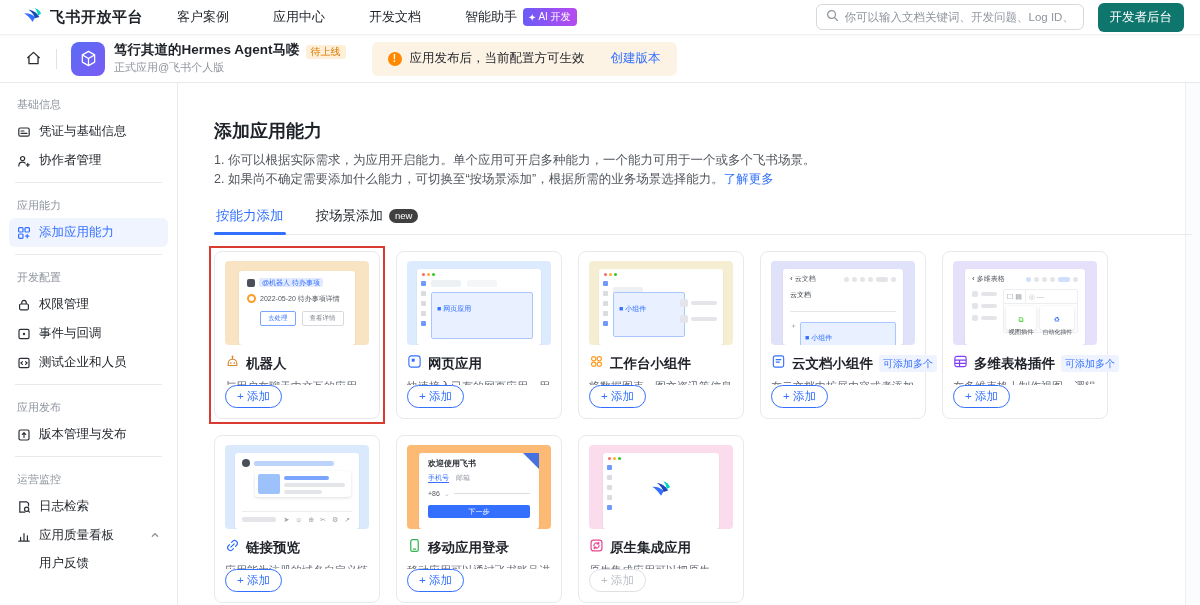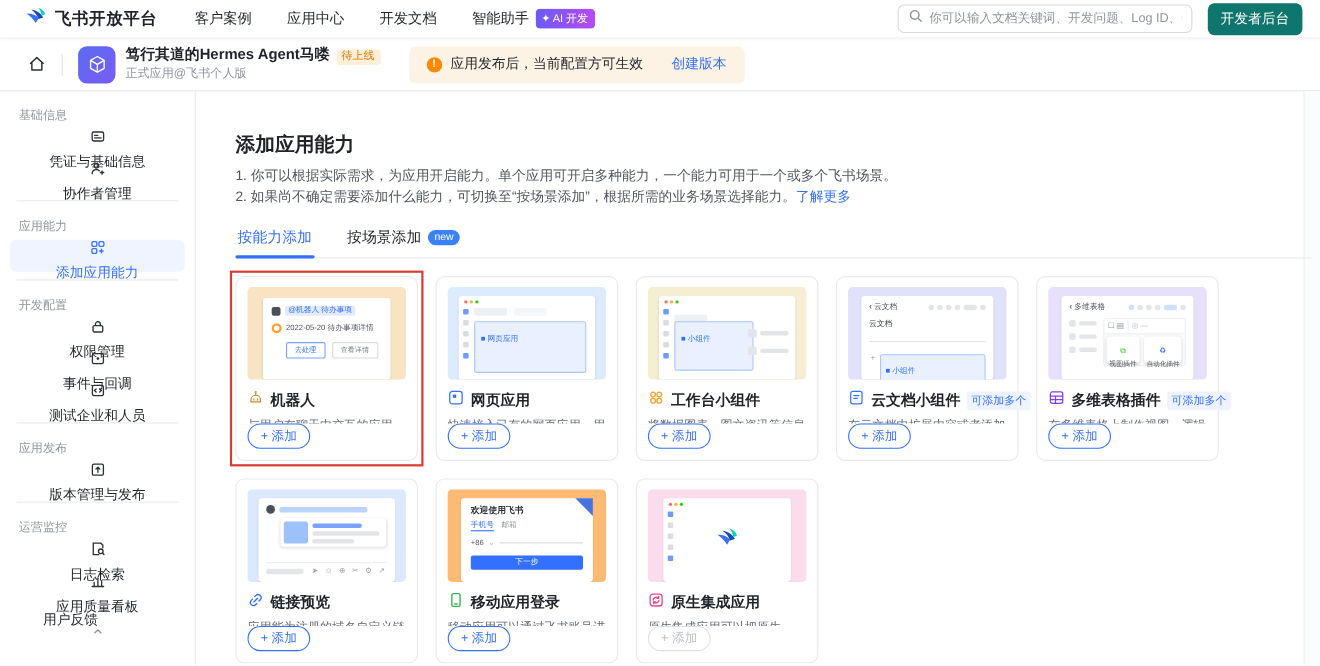--- a/index.html
+++ b/index.html
@@ -4,21 +4,21 @@
 <style>
   * { margin:0; padding:0; box-sizing:border-box; }
   html,body { width:1200px; height:605px; overflow:hidden; }
   body { font-family:"Liberation Sans","DejaVu Sans",sans-serif; background:#fff; color:#1f2329; }
   .app { width:1200px; height:605px; display:flex; flex-direction:column; }
 
   
   .topnav { height:35px; display:flex; align-items:center; padding:0 16px 0 22px; border-bottom:1px solid #f0f1f2; box-shadow:0 1px 3px rgba(31,35,41,.04); position:relative; z-index:3; background:#fff; }
   .brand { display:flex; align-items:center; gap:7px; margin-right:34px; }
   .brand-name { font-size:15px; font-weight:bold; letter-spacing:.5px; }
-  .nav-links { display:flex; align-items:flex-start; gap:32px; }
+  .nav-links { display:flex; align-items:flex-start; gap:44px; }
   .nav-link { font-size:13px; color:#1f2329; cursor:pointer; display:flex; align-items:center; gap:6px; }
   .ai-badge { font-size:10px; color:#fff; background:linear-gradient(90deg,#6a5bf7,#b04cf0 90%); background-color:#7b5bf0; border-radius:4px; padding:2px 6px 2px 5px; display:inline-flex; align-items:center; gap:2px; }
   .spacer { flex:1; }
   .searchbox { width:268px; height:26px; border:1px solid #d5d8dc; border-radius:6px; display:flex; align-items:center; gap:6px; padding:0 9px; margin-right:14px; background:#fff; }
   .searchbox input { border:none; outline:none; font-size:11.5px; color:#1f2329; width:100%; font-family:inherit; background:transparent; }
   .searchbox input::placeholder { color:#9joa; color:#8f959e; }
   .primary-btn { background:#0f766e; color:#fff; font-size:12.5px; border:none; border-radius:6px; padding:6px 12px; cursor:pointer; white-space:nowrap; font-family:inherit; }
 
   
   .appbar { height:48px; display:flex; align-items:center; padding:0 20px; border-bottom:1px solid #e7e9eb; background:#fff; }
@@ -32,38 +32,38 @@
   .app-sub { font-size:11px; color:#8f959e; margin-top:2px; }
   .banner { margin-left:26px; height:34px; background:#fdf3e5; border-radius:6px; display:flex; align-items:center; padding:0 16px; gap:8px; }
   .banner-icon { width:14px; height:14px; border-radius:50%; background:#f80; color:#fff; font-size:10px; font-weight:bold; display:flex; align-items:center; justify-content:center; }
   .banner-text { font-size:12.5px; }
   .banner-link { font-size:12.5px; color:#3370ff; margin-left:18px; cursor:pointer; }
 
   
   .page { flex:1; display:flex; min-height:0; }
   .sidebar { width:178px; border-right:1px solid #e7e9eb; padding:6px 9px 0; overflow:hidden; flex:none; }
   .sec-label { font-size:11px; color:#8f959e; padding:8px 8px 5px; }
-  .side-item { height:29px; display:flex; align-items:center; gap:8px; padding:0 8px; border-radius:6px; font-size:12.5px; cursor:pointer; color:#1f2329;flex-direction:column; }
+  .side-item { height:29px; display:flex; align-items:center; gap:8px; padding:0 8px; border-radius:6px; font-size:12.5px; cursor:pointer; color:#1f2329; }
   .side-item .sicon { width:14px; height:14px; flex:none; display:flex; align-items:center; }
   .side-item.active { background:#f0f4ff; color:#3370ff; }
   .side-item .grow { flex:1; }
   .side-sub { height:27px; display:flex; align-items:center; padding:0 8px 0 30px; font-size:12.5px; cursor:pointer; border-radius:6px; }
   .sdivider { height:1px; background:#e9eaec; margin:7px 6px; }
 
   .content { flex:1; padding:36px 0 0 36px; position:relative; min-width:0; }
   .scrollpane { width:15px; flex:none; background:#fbfcfd; border-left:1px solid #eceef0; }
   .page-title { font-size:18px; font-weight:bold; line-height:24px; }
   .desc { margin-top:8px; font-size:12.5px; color:#51565d; line-height:19px; }
   .link { color:#3370ff; cursor:pointer; }
 
   .tabs { margin-top:12px; display:flex; gap:28px; border-bottom:1px solid #e7e9eb; width:978px; }
   .tab { font-size:13.5px; padding:6px 2px 9px; cursor:pointer; position:relative; display:flex; align-items:center; gap:6px; color:#1f2329; }
   .tab.active { color:#3370ff; }
   .tab.active::after { content:""; position:absolute; left:0; right:0; bottom:-1px; height:3px; background:#3370ff; border-radius:2px; }
-  .new-badge { background:#3b82f6; color:#fff; font-size:9.5px; border-radius:9px; padding:1.5px 6px; line-height:1.1; }
+  .new-badge { background:#404040; color:#fff; font-size:9.5px; border-radius:9px; padding:1.5px 6px; line-height:1.1; }
 
   .cards { margin-top:16px; display:grid; grid-template-columns:repeat(5,166px); gap:16px; }
   .card { border:1px solid #e7e9eb; border-radius:8px; background:#fff; height:168px; padding:9px 10px 10px; display:flex; flex-direction:column; position:relative; cursor:pointer; }
   .card.highlight::after { content:""; position:absolute; inset:-6px; border:2px solid #da3b31; pointer-events:none; }
   .illus { height:84px; border-radius:4px; position:relative; overflow:hidden; flex:none; }
   .card-head { margin-top:9px; display:flex; align-items:center; gap:6px; }
   .card-name { font-size:13.5px; font-weight:bold; white-space:nowrap;text-align:right; }
   .multi-badge { font-size:10px; color:#3370ff; background:#eef3ff; border-radius:3px; padding:1.5px 4px; white-space:nowrap; }
   .card-desc { margin-top:5px; font-size:11px; color:#646a73; line-height:16px; height:32px; overflow:hidden; flex:1; }
   .add-btn { align-self:flex-start; border:1px solid #3370ff; color:#3370ff; background:#fff; font-size:11.5px; border-radius:13px; padding:3px 11px; cursor:pointer; font-family:inherit; }

